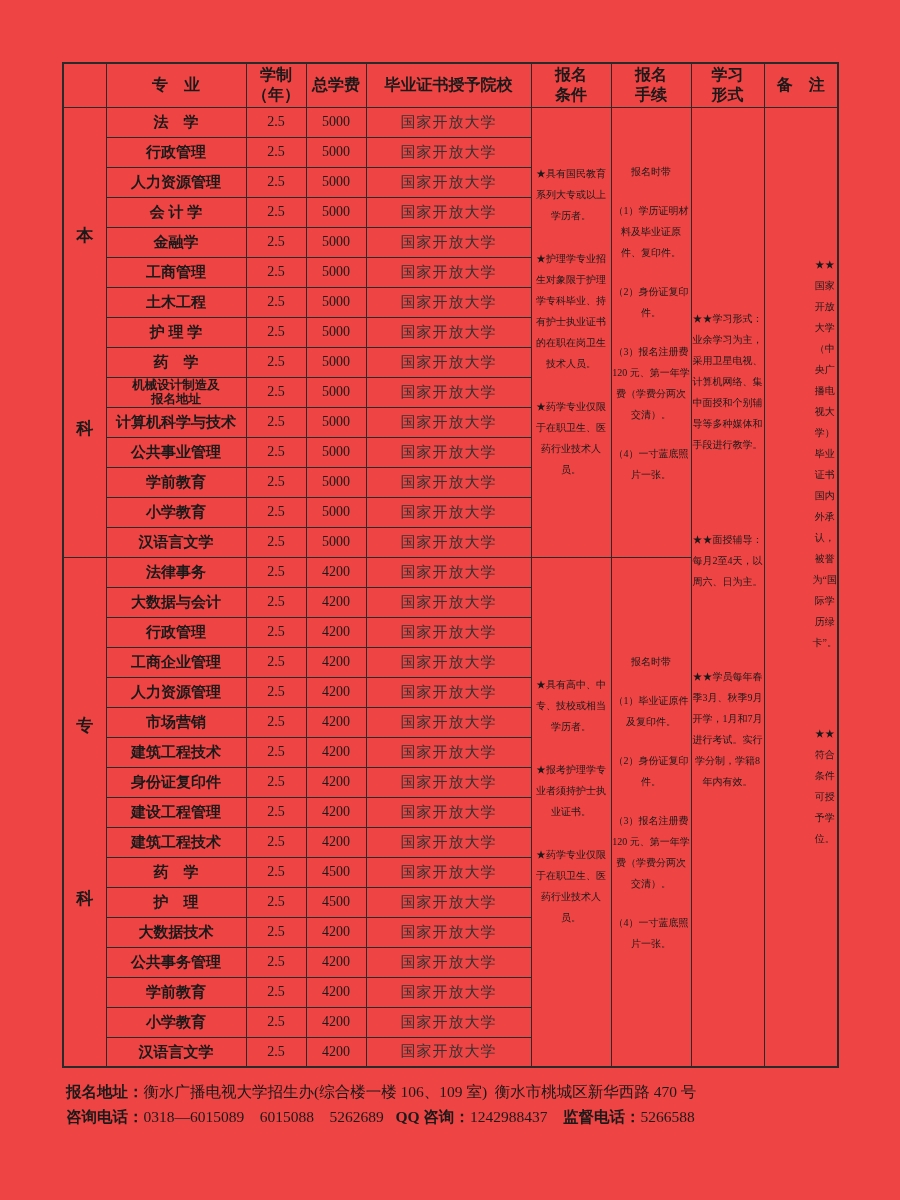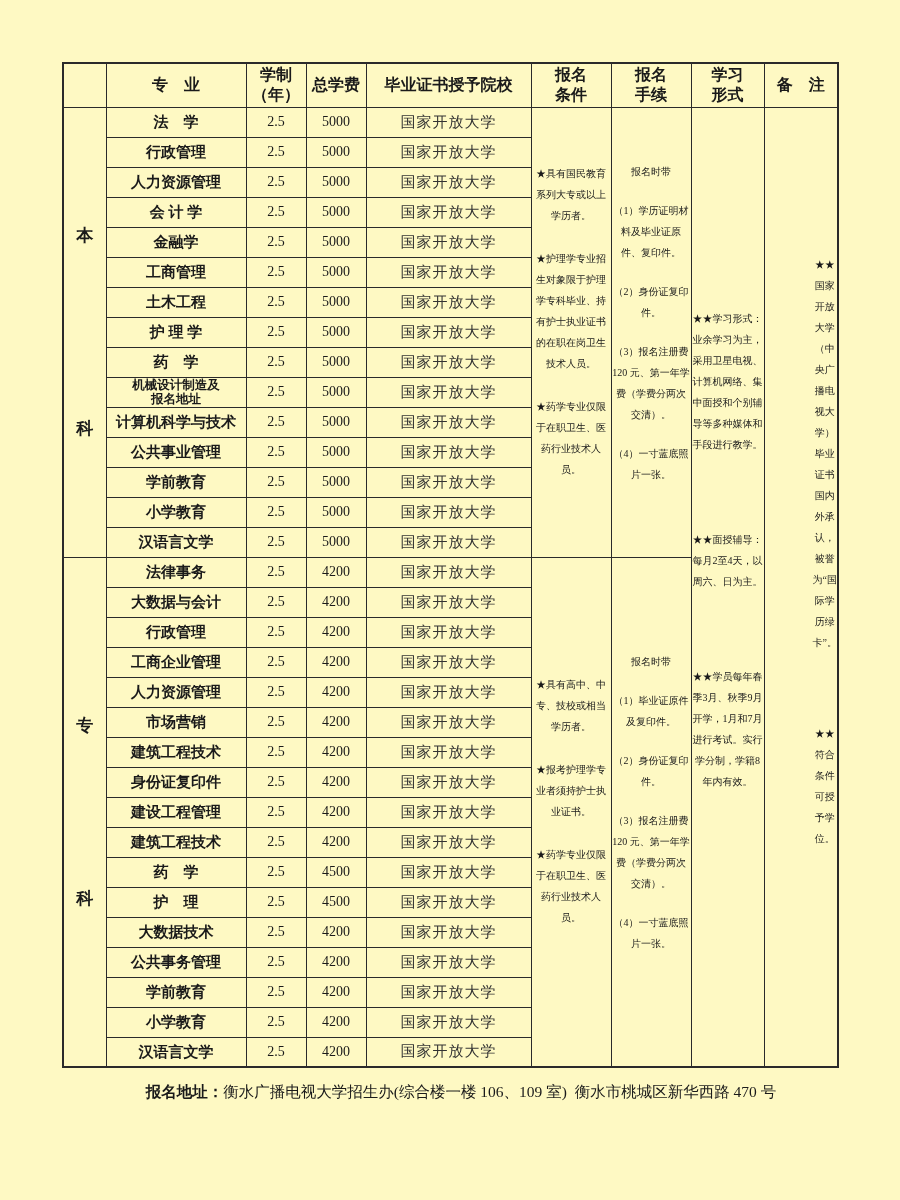--- a/index.html
+++ b/index.html
@@ -1,21 +1,21 @@
 <!DOCTYPE html>
 <html><head>
 <meta charset="utf-8">
 <style>
   html,body { margin:0; padding:0; background:#ffffff; }
   body {
     width:900px; height:1200px;
     font-family:"Liberation Serif","DejaVu Serif",serif;
     color:#1a1a1a;
   }
-  .page { position:relative; width:900px; height:1200px; background:#fef9c3; overflow:hidden; }
+  .page { position:relative; width:900px; height:1200px; background:#ef4444; overflow:hidden; }
 
   table.enroll {
     position:absolute; left:62px; top:62px;
     border-collapse:collapse; table-layout:fixed;
     border:2px solid #2a2a2a;
     width:775px;
   }
   .enroll th, .enroll td {
     border:1px solid #2a2a2a;
     padding:0; text-align:center; vertical-align:middle;
@@ -55,21 +55,21 @@
   .proc-0 p { margin-bottom:18px; }
   .proc-1 { padding-top:64px; }
   .proc-1 p { margin-bottom:18px; }
   .form-cell { padding-top:112px; }
   .form-cell p { margin-bottom:74px; }
   .remarks-cell { padding-top:310px; }
   .remarks-cell p { margin-bottom:70px;margin-left:48px; }
 
   .footer {
     position:absolute; left:66px; top:1080px; width:790px;
-    font-size:15.5px; line-height:24.5px;text-align:center;
+    font-size:15.5px; line-height:24.5px;
   }
   .footer-line { white-space:pre-wrap; }
   .flabel { font-weight:bold; }
   .fvalue { }
 </style>
 </head>
 <body>
 
 <div class="page">
 
@@ -339,15 +339,16 @@
           <td class="major-cell">汉语言文学</td>
           <td class="duration-cell">2.5</td>
           <td class="fee-cell">4200</td>
           <td class="school-cell">国家开放大学</td>
         </tr>
       </tbody>
   </table>
 
   <div class="footer">
       <div class="footer-line"><span class="flabel">报名地址：</span><span class="fvalue">衡水广播电视大学招生办(综合楼一楼 106、109 室)  衡水市桃城区新华西路 470 号</span></div>
+      <div class="footer-line"><span class="flabel">咨询电话：</span><span class="fvalue">0318—6015089    6015088    5262689   </span><span class="flabel">QQ 咨询：</span><span class="fvalue">1242988437    </span><span class="flabel">监督电话：</span><span class="fvalue">5266588</span></div>
     </div>
 
 </div>
 
 </body></html>

